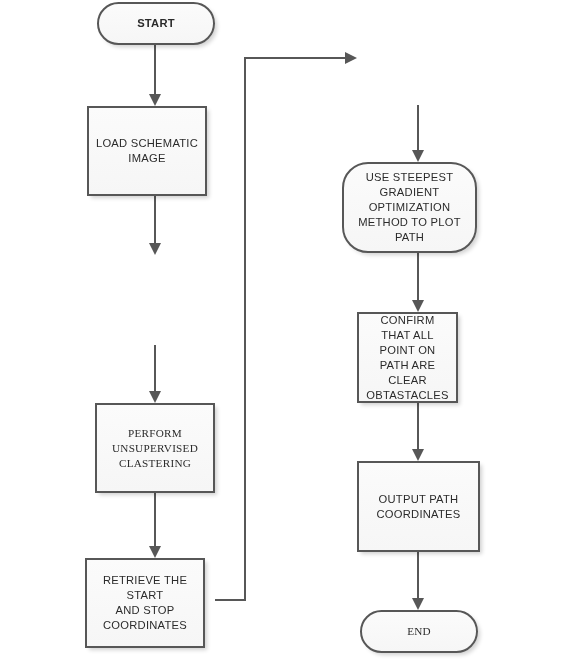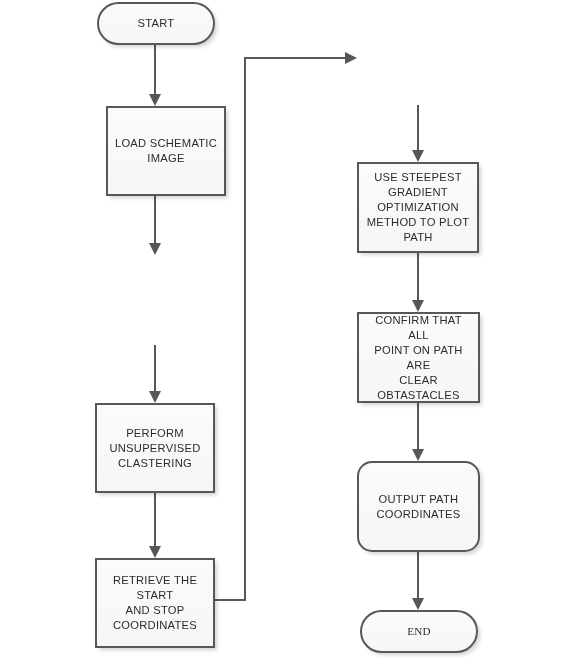--- a/index.html
+++ b/index.html
@@ -102,58 +102,58 @@
       <line x1="418" y1="403" x2="418" y2="453"></line>
       <polygon class="arrowhead" points="418,461 412,449 424,449"></polygon>
     </g>
 
     <g>
       <line x1="418" y1="552" x2="418" y2="602"></line>
       <polygon class="arrowhead" points="418,610 412,598 424,598"></polygon>
     </g>
   </svg>
 
-  <div class="node terminator" style="left:97px; top:2px; width:118px; height:43px;">
+  <div class="node terminator" style="left:97px; top:2px; width:118px; height:43px;font-weight:bold;">
     <span class="label">START</span>
   </div>
 
-  <div class="node" style="left:106px; top:106px; width:120px; height:90px;">
+  <div class="node" style="left:87px; top:106px; width:120px; height:90px;">
     <span class="label">LOAD SCHEMATIC
 IMAGE</span>
   </div>
 
 
-  <div class="node" style="left:95px; top:403px; width:120px; height:90px;">
+  <div class="node" style="left:95px; top:403px; width:120px; height:90px;font-family:Liberation Serif, serif;">
     <span class="label">PERFORM
 UNSUPERVISED
 CLASTERING</span>
   </div>
 
-  <div class="node" style="left:95px; top:558px; width:120px; height:90px;">
+  <div class="node" style="left:85px; top:558px; width:120px; height:90px;">
     <span class="label">RETRIEVE THE START
 AND STOP
 COORDINATES</span>
   </div>
 
 
-  <div class="node" style="left:357px; top:162px; width:122px; height:91px;">
+  <div class="node" style="left:342px; top:162px; width:135px; height:91px;border-radius:26px;">
     <span class="label">USE STEEPEST
 GRADIENT
 OPTIMIZATION
 METHOD TO PLOT
 PATH</span>
   </div>
 
-  <div class="node" style="left:357px; top:312px; width:123px; height:91px;">
+  <div class="node" style="left:357px; top:312px; width:101px; height:91px;">
     <span class="label">CONFIRM THAT ALL
 POINT ON PATH ARE
 CLEAR OBTASTACLES</span>
   </div>
 
-  <div class="node" style="left:357px; top:461px; width:123px; height:91px;border-radius:15px;">
+  <div class="node" style="left:357px; top:461px; width:123px; height:91px;">
     <span class="label">OUTPUT PATH
 COORDINATES</span>
   </div>
 
   <div class="node terminator" style="left:360px; top:610px; width:118px; height:43px;font-family:Liberation Serif, serif;">
     <span class="label">END</span>
   </div>
 
 </div>
 

